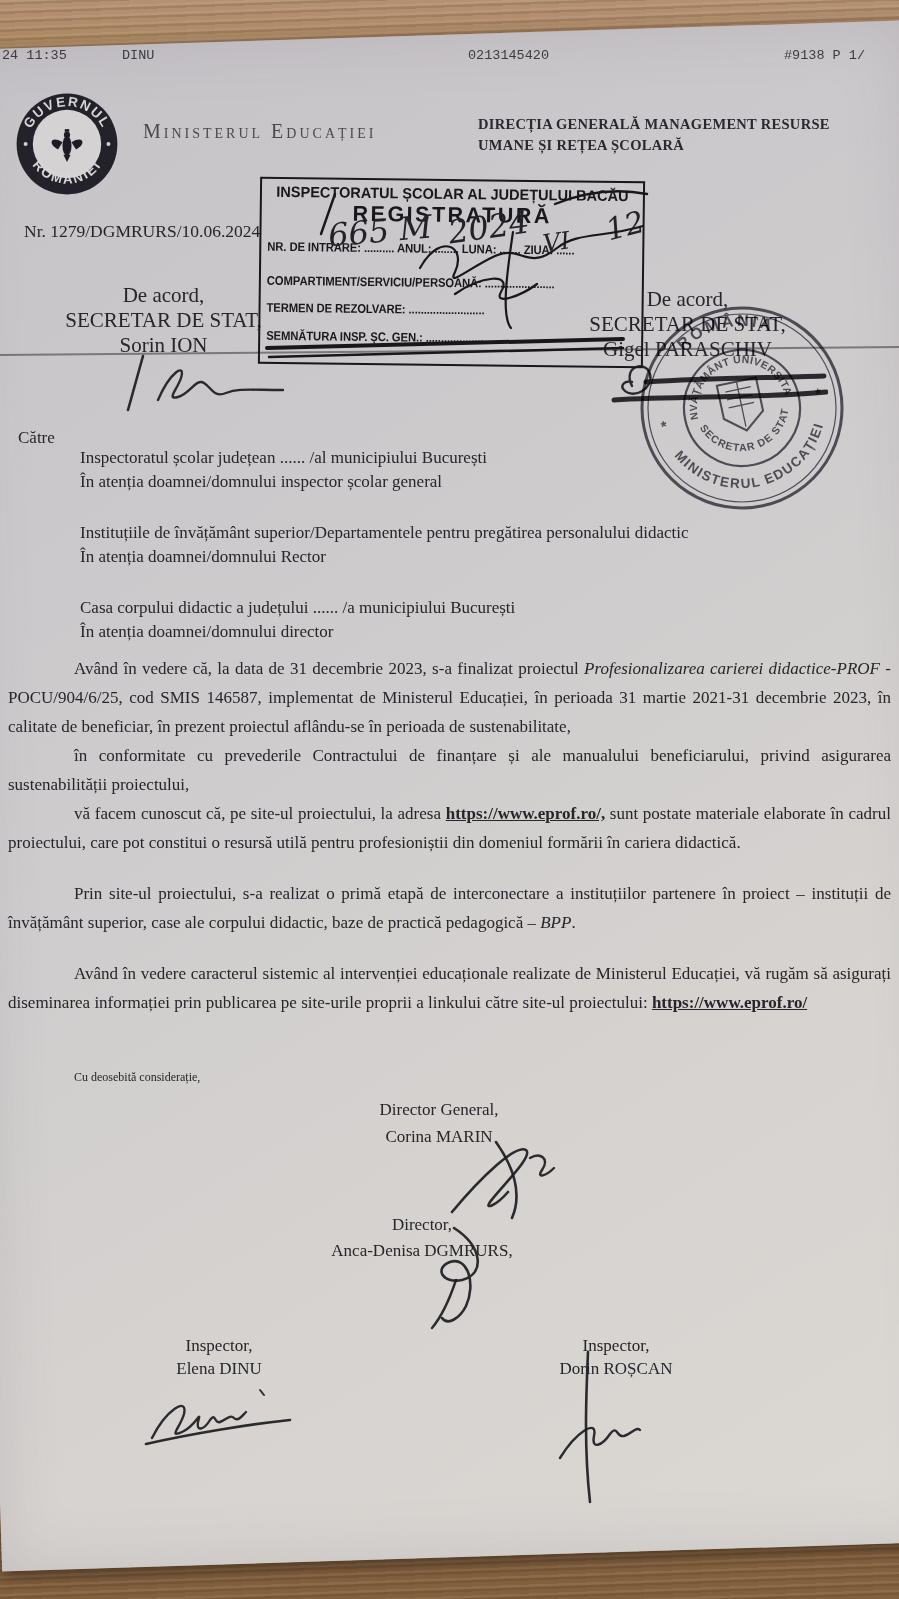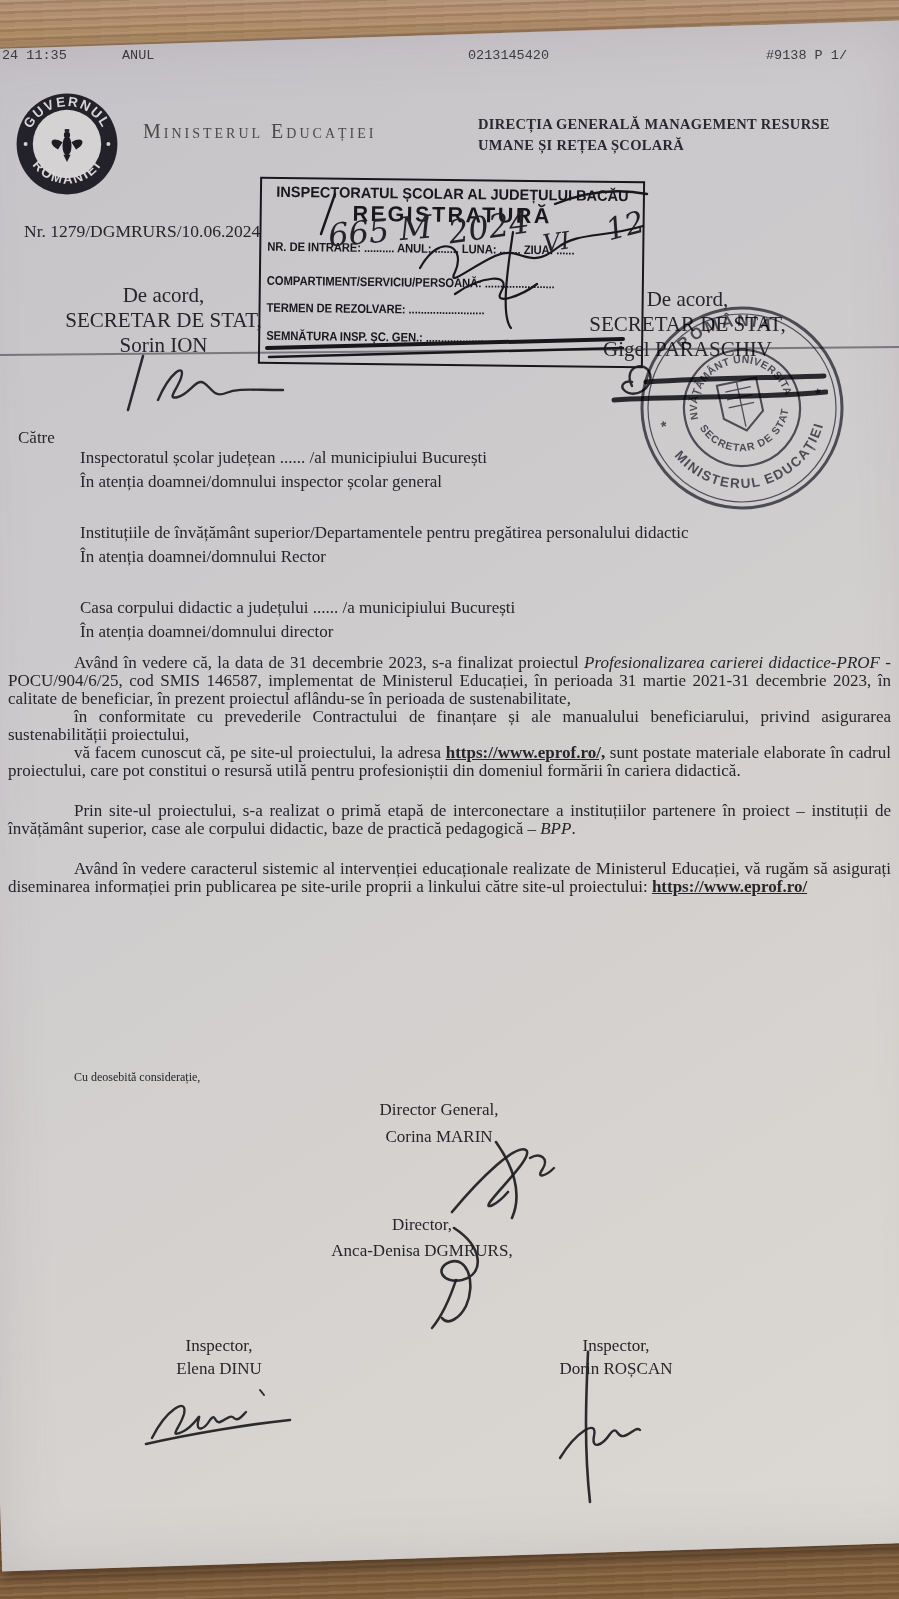--- a/index.html
+++ b/index.html
@@ -61,21 +61,21 @@
   .hand-ziua{top:208px;left:606px;font-size:30px;transform:rotate(-15deg);}
 
   .fold-line{top:350px;left:0;width:899px;height:1.5px;background:rgba(55,53,58,0.55);transform:rotate(-0.5deg);z-index:2;}
 
   
   .catre{top:428px;left:18px;font-size:17px;}
   .recipients{top:446px;left:80px;width:815px;font-size:17px;line-height:24px;}
   .recipients .group{margin-bottom:27px;}
 
   
-  .body-text{top:654px;left:8px;width:883px;font-size:17px;line-height:18px;text-align:justify;}
+  .body-text{top:654px;left:8px;width:883px;font-size:17px;line-height:29px;text-align:justify;}
   .body-text p{margin:0;text-indent:66px;}
   .body-text p.gap{margin-top:22px;font-family:Liberation Serif, serif;}
   .em{font-style:italic;}
   .lnk{font-weight:bold;text-decoration:underline;}
 
   .closing{top:1070px;left:74px;font-size:12px;}
 
   .sig-block{text-align:center;font-size:17px;}
   .sig-dg{top:1096px;left:348px;width:182px;line-height:27px;}
   .sig-dir{top:1212px;left:312px;width:220px;line-height:26px;}
@@ -96,23 +96,23 @@
 </style>
 </head>
 <body>
 
 <div class="paper"></div>
 
 <div class="content">
 
   <div class="abs fax">
     <span style="left:2px">24 11:35</span>
-    <span style="left:122px">ANUL</span>
+    <span style="left:122px">DINU</span>
     <span style="left:468px">0213145420</span>
-    <span style="left:766px">#9138 P  1/</span>
+    <span style="left:784px">#9138 P  1/</span>
   </div>
 
   <svg class="gov-seal" width="108" height="108" viewBox="0 0 120 120">
     <defs>
       <path id="gs-top" d="M 16,62 A 44,44 0 0 1 104,62"></path>
       <path id="gs-bot" d="M 14,58 A 46,46 0 0 0 106,58"></path>
     </defs>
     <circle cx="60" cy="60" r="56" fill="#23222a"></circle>
     <circle cx="60" cy="60" r="38" fill="#d5d2d3"></circle>
     <text class="gs-text" font-size="15"><textPath href="#gs-top" startOffset="50%" text-anchor="middle">GUVERNUL</textPath></text>

